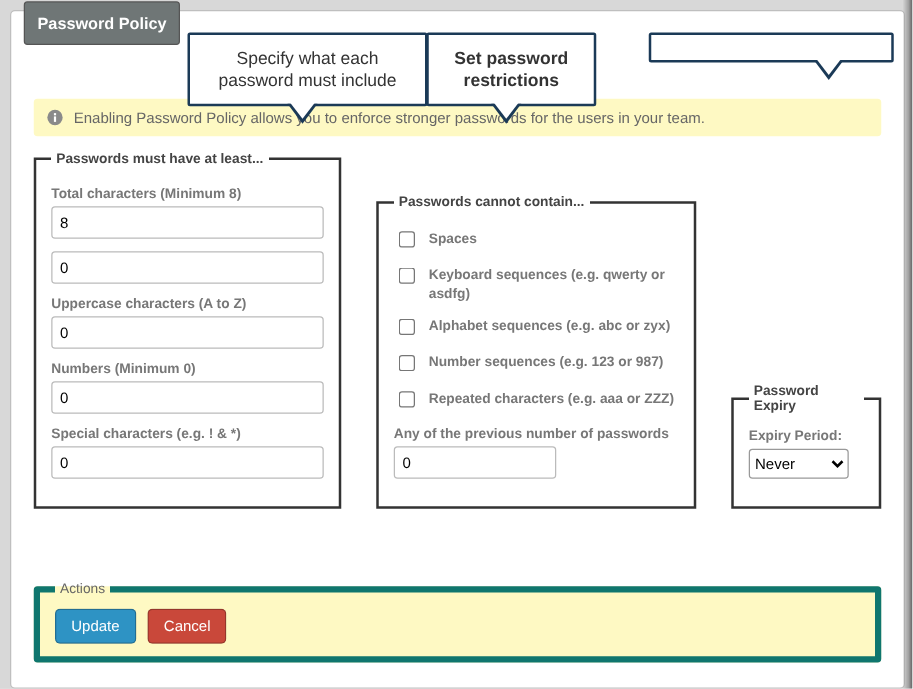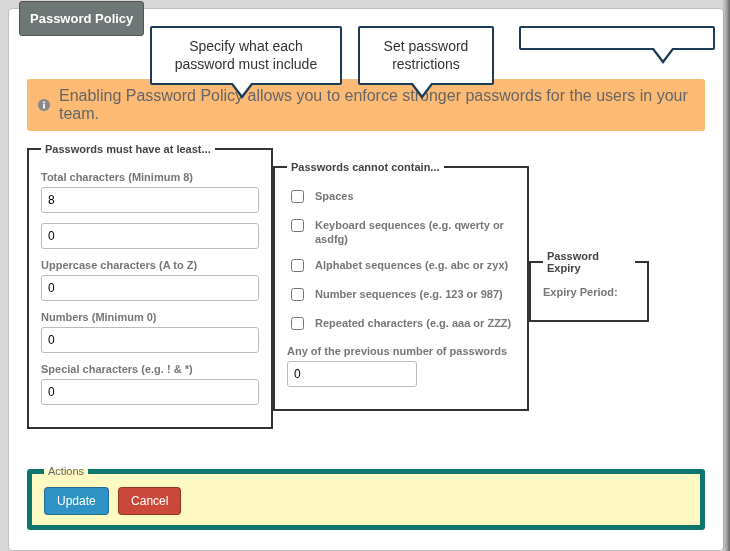--- a/index.html
+++ b/index.html
@@ -39,36 +39,37 @@
     background: #6f7676;
     color: #fff;
     border-radius: 3px;
     padding: 9px 10px;
     font-size: 13px;
     font-weight: bold;
     border: 1px solid #555;
   }
   .info-bar {
     margin-top: 50px;
-    background: #fdba74;
+    background: #fef9c3;
     border-radius: 3px;
     padding: 8px 10px;
     display: flex;
     align-items: center;
     gap: 8px;
-    font-size: 16px;
+    font-size: 12px;
     color: #666;
   }
   .info-icon-svg { width:14px; height:14px; flex:0 0 auto; }
 
   .columns {
     position: relative;
     margin-top: 12px;
     display: flex;
-    align-items: center;
+    gap: 28px;
+    align-items: flex-end;
   }
 
   fieldset.box {
     border: 2px solid #333;
     padding: 10px 12px 12px 12px;
     margin: 0;
     background: #fff;
   }
   fieldset.box > legend {
     padding: 0 4px;
@@ -150,21 +151,21 @@
     border-top: 16px solid #1b3a57;
   }
   .tail-fill {
     border-left: 10px solid transparent;
     border-right: 10px solid transparent;
     border-top: 13px solid #fff;
   }
   #co1 { top: 26px; left: 150px; width: 192px; }
   #co1 .tail.tail-border { bottom:-16px; left: 78px; }
   #co1 .tail.tail-fill   { bottom:-12px; left: 80px; }
-  #co2 { top: 26px; left: 358px; width: 136px; }
+  #co2 { top: 26px; left: 341px; width: 136px; font-weight: bold; }
   #co2 .tail.tail-border { bottom:-16px; left: 50px; }
   #co2 .tail.tail-fill   { bottom:-12px; left: 52px; }
   #co3 { top: 26px; left: 519px; width: 196px; }
   #co3 .tail.tail-border { bottom:-16px; left: 130px; }
   #co3 .tail.tail-fill   { bottom:-12px; left: 132px; }
 </style>
 </head>
 <body>
 
 <div class="frame">
@@ -246,20 +247,23 @@
         <div class="field-block" style="margin-top:4px;">
           <div class="field-label">Any of the previous number of passwords</div>
           <input class="text-input small" type="text" value="0" style="">
         </div>
       </fieldset>
 
       <fieldset class="box col-exp">
         <legend>Password Expiry</legend>
         <div class="field-block" style="margin-top:2px;">
           <div class="field-label">Expiry Period:</div>
+          <select class="select">
+            <option>Never</option>
+          </select>
         </div>
       </fieldset>
 
     </div>
 
     <fieldset class="actions">
       <legend>Actions</legend>
       <button class="btn btn-update">Update</button>
       <button class="btn btn-cancel">Cancel</button>
     </fieldset>

